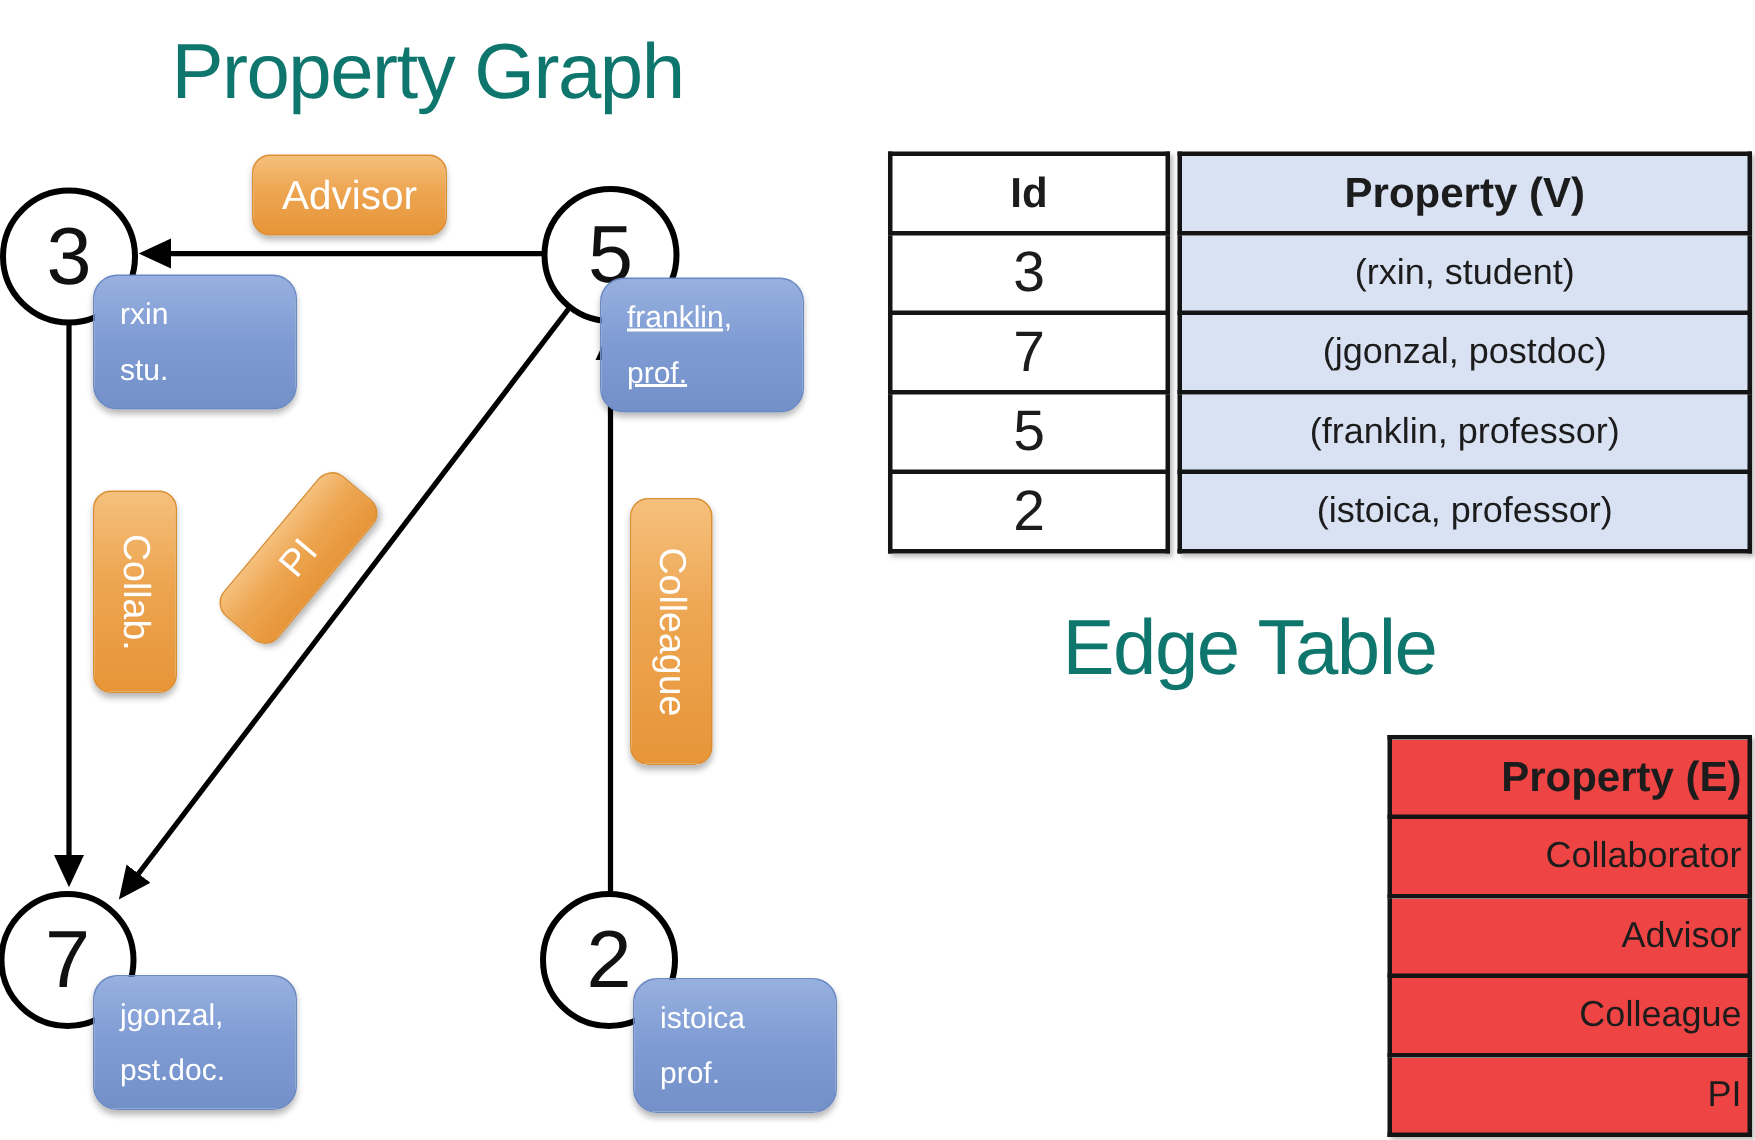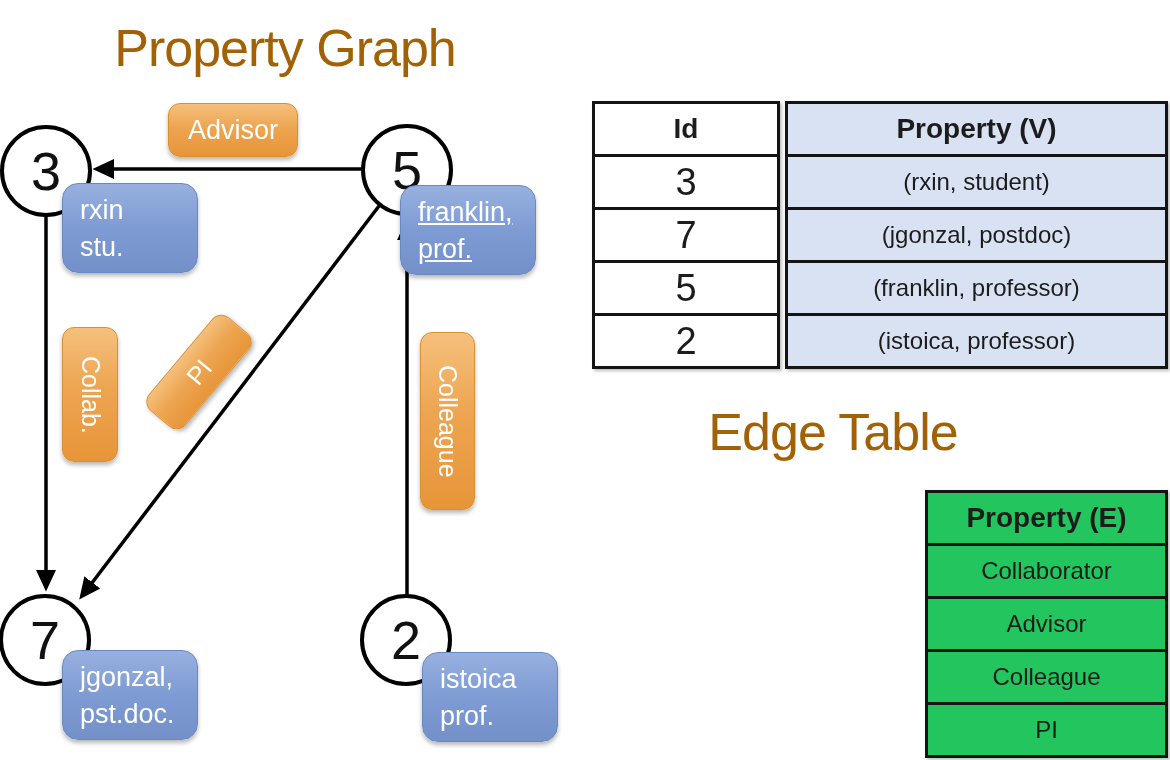--- a/index.html
+++ b/index.html
@@ -2,21 +2,21 @@
 <html><head>
 <meta charset="utf-8">
 <style>
   html,body{margin:0;padding:0;background:#ffffff;}
   body{width:1170px;height:760px;position:relative;overflow:hidden;
        font-family:"Liberation Sans",sans-serif;color:#1c1c1c;}
   .slide{position:absolute;inset:0;}
 
   
   .big-title{position:absolute;font-size:52px;font-weight:400;letter-spacing:-1px;
-             color:#a16207;text-align:center;white-space:nowrap;}
+             color:#0f766e;text-align:center;white-space:nowrap;}
   .graph-title{left:0;top:18px;width:570px;}
   .vertex-title{left:583px;top:14px;width:500px;}
   .edge-title{left:583px;top:402px;width:500px;}
 
   
   .edges-svg{position:absolute;left:0;top:0;width:580px;height:760px;z-index:2;}
   .circle-node{position:absolute;width:92px;height:92px;box-sizing:border-box;
                border:4px solid #000;border-radius:50%;background:#fff;z-index:1;
                display:flex;align-items:center;justify-content:center;}
   .node-num{font-size:54px;font-weight:400;color:#111;}
@@ -33,21 +33,21 @@
   .edge-label{font-size:27px;}
   .edge-label-v{font-size:25px;writing-mode:vertical-rl;}
   .lbl-advisor{left:168px;top:103px;width:130px;height:54px;}
   .lbl-collab{left:62px;top:327px;width:56px;height:135px;}
   .lbl-colleague{left:420px;top:332px;width:55px;height:178px;}
   .lbl-pi{left:138px;top:348px;width:122px;height:48px;transform:rotate(-50deg);font-size:25px;}
 
   .prop-box{position:absolute;z-index:4;width:136px;height:90px;box-sizing:border-box;
       background:linear-gradient(180deg,#97b0df 0%,#7e9bd3 50%,#7390c9 100%);
       border:1px solid #6a89c2;border-radius:16px;color:#ffffff;
-      font-size:27px;line-height:37px;padding:8px 0 0 17px;
+      font-size:20px;line-height:37px;padding:8px 0 0 17px;
       box-shadow:0 3px 4px rgba(0,0,0,0.28);}
   .prop-box span{display:block;}
   .pb-rxin{left:62px;top:183px;}
   .pb-franklin{left:400px;top:185px;text-decoration:underline;}
   .pb-jgonzal{left:62px;top:650px;}
   .pb-istoica{left:422px;top:652px;}
 
   
   .tbl{position:absolute;border-collapse:collapse;table-layout:fixed;
        box-shadow:2px 2px 3px rgba(110,110,110,0.45);background:#fff;padding-left:40px;}
@@ -55,21 +55,21 @@
                   vertical-align:middle;padding:0 4px;overflow:hidden;}
   .tbl th{font-size:28px;font-weight:700;}
   .tbl td{font-size:38px;font-weight:400;}
   .tbl td.txt{font-size:24px;}
   .tbl-id{left:592px;top:101px;width:188px;}
   .tbl-vprop{left:785px;top:101px;width:383px;}
   .tbl-vprop th,.tbl-vprop td{background:#d9e2f3;}
   .tbl-srcdst{left:590px;top:490px;width:327px;}
   .col-src{width:150px;} .col-dst{width:171px;}
   .tbl-eprop{left:925px;top:490px;width:243px;}
-  .tbl-eprop th,.tbl-eprop td{background:#22c55e;}
+  .tbl-eprop th,.tbl-eprop td{background:#ef4444;text-align:right;}
 </style>
 </head>
 <body>
 
 <div class="slide">
 
   <div class="big-title graph-title">Property Graph</div>
 
   <svg class="edges-svg" viewBox="0 0 580 760" xmlns="http://www.w3.org/2000/svg">
     <defs>

